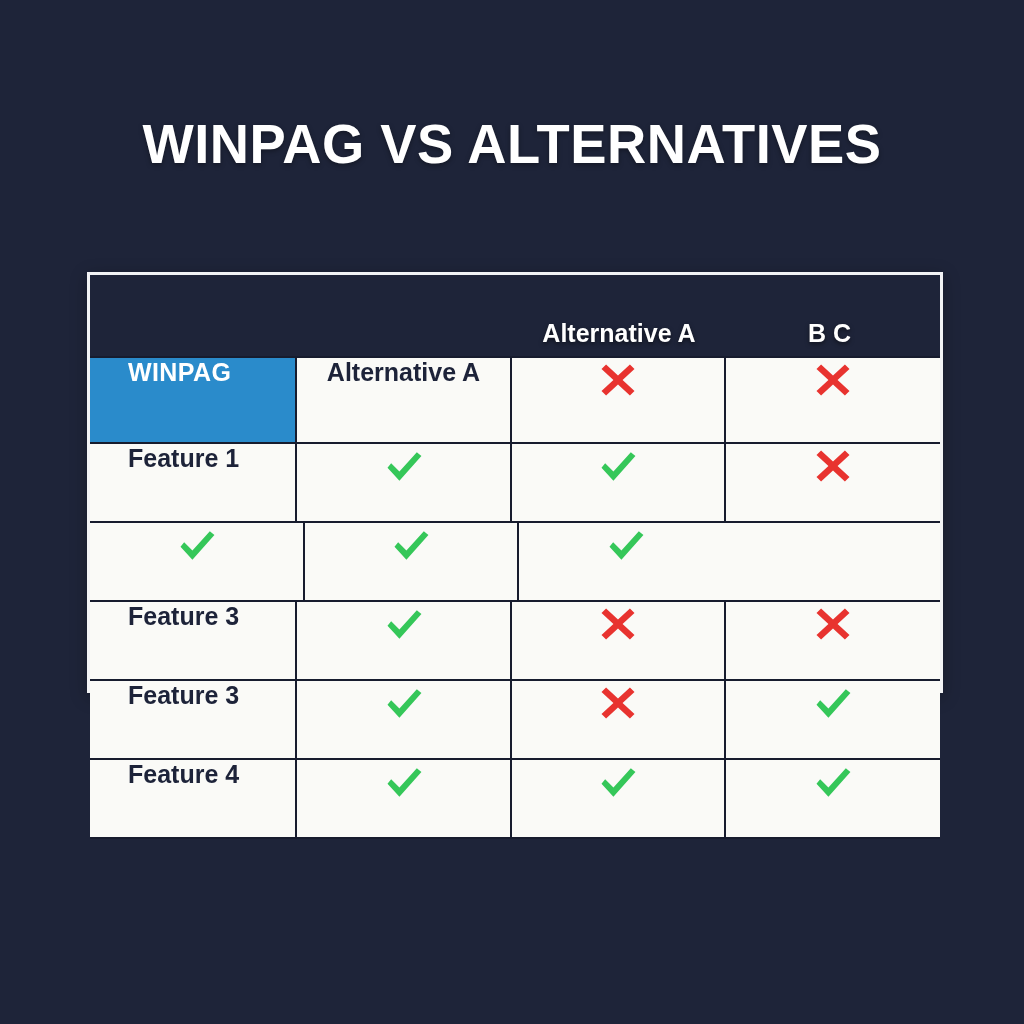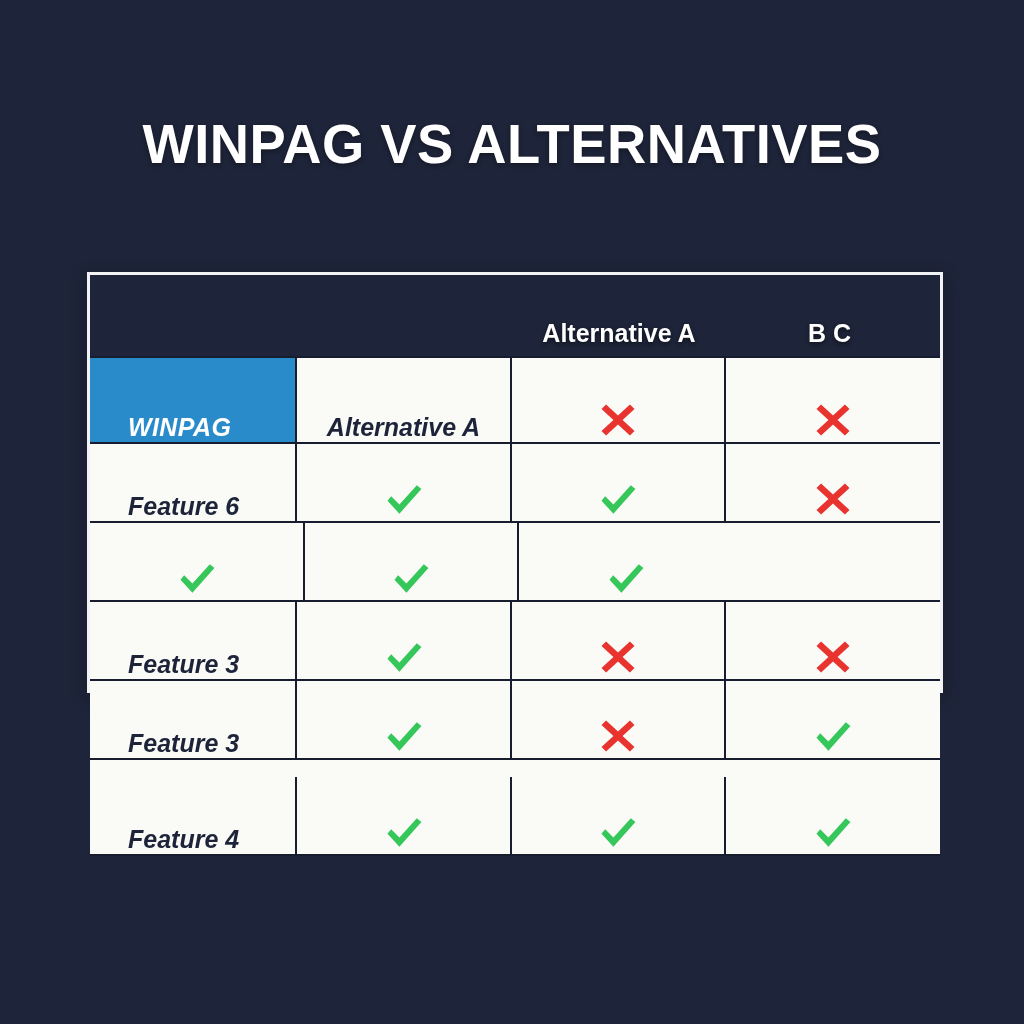--- a/index.html
+++ b/index.html
@@ -82,30 +82,29 @@
     background: #fafaf7;
     border-top: 2px solid #171c2e;
   }
   .trow {
     display: flex;
     height: 77px;
     border-bottom: 2px solid #171c2e;
     background: #fafaf7;
   }
   .trow.first-row { height: 84px; }
-  .trow:last-child { border-bottom: none; margin-top: 17px; }
+  .trow:last-child { border-bottom: none; }
 
   .cell {
     box-sizing: border-box;
     display: flex;
-    align-items: flex-end;
+    align-items: flex-start;
     justify-content: center;
     border-right: 2px solid #171c2e;
     position: relative;
-    font-style: italic;
   }
   .cell.c1 { width: 207px; justify-content: flex-start; padding-left: 38px; }
   .cell.c2 { width: 215px; }
   .cell.c3 { width: 214px; }
   .cell.c4 { width: 214px; border-right: none; }
 
   .row-label {
     color: #1d2339;
     font-size: 25px;
     font-weight: bold;
@@ -174,21 +173,21 @@
           <div class="cell c4">
             <span style="display: block;">
               <svg class="mark" viewBox="0 0 48 48">
                 <path d="M11 7 L24 19 L37 7 L42 12 L29 24 L42 36 L37 41 L24 29 L11 41 L6 36 L19 24 L6 12 Z" fill="#e8332f"></path>
               </svg>
             </span>
           </div>
         </div>
         <div class="trow">
           <div class="cell c1">
-            <span class="row-label">Feature 6</span>
+            <span class="row-label">Feature 1</span>
           </div>
           <div class="cell c2">
             <span style="display: block;">
               <svg class="mark" viewBox="0 0 48 48">
                 <path d="M6 26 L10 21 L19 30 L38 9 L43 13 L19 40 Z" fill="#35c759"></path>
               </svg>
             </span>
           </div>
           <div class="cell c3">
             <span style="display: block;">

